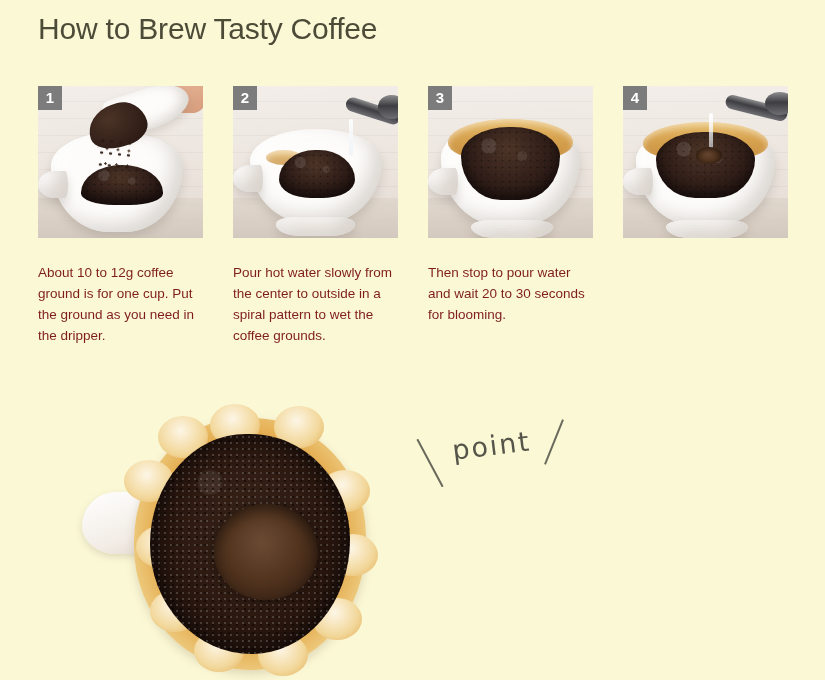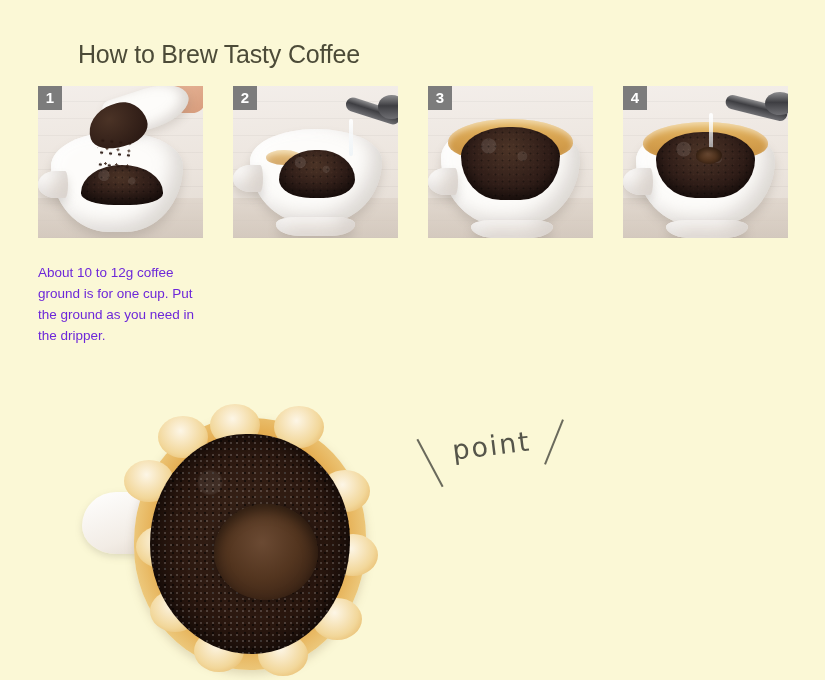--- a/index.html
+++ b/index.html
@@ -19,27 +19,26 @@
     position: relative;
     width: 825px;
     height: 680px;
     background: #fbf8d6;
   }
 
   
   .title {
     position: absolute;
     left: 38px;
-    top: 40px;
-    font-size: 25px;
+    top: 12px;
+    font-size: 30px;
     font-weight: 400;
     color: #4c4b38;
     letter-spacing: -0.2px;
     white-space: nowrap;
-    margin-left: 40px;
   }
 
   
   .steps {
     position: absolute;
     left: 38px;
     top: 86px;
     width: 752px;
     display: flex;
     gap: 30px;
@@ -66,21 +65,21 @@
     font-size: 15px;
     font-weight: 700;
     line-height: 24px;
     text-align: center;
     z-index: 5;
   }
   .caption {
     margin-top: 24px;
     font-size: 13.5px;
     line-height: 21px;
-    color: #6d28d9;
+    color: #7f1d1d;
   }
   .step-3 .caption, .step-4 .caption { }
 
   
   .scene {
     position: absolute;
     inset: 0;
   }
   .wood-bg {
     position: absolute;
@@ -373,35 +372,37 @@
           <div class="dripper dripper-handle" style="left:0%;top:52%;width:18%;height:18%;"></div>
           <div class="dripper dripper-base" style="left:26%;bottom:1%;width:48%;height:13%;"></div>
           <div class="filter-ring" style="left:20%;top:42%;width:22%;height:10%;border-radius:50%;opacity:.8;"></div>
           <div class="grounds" style="left:28%;top:42%;width:46%;height:32%;border-radius:48% 48% 42% 42% / 62% 62% 38% 38%;"></div>
           <div class="spout" style="left:68%;top:12%;width:34%;height:9%;transform:rotate(18deg);"></div>
           <div class="spout" style="left:88%;top:6%;width:16%;height:16%;border-radius:50%;"></div>
           <div class="water-stream" style="left:70%;top:22%;height:24%;"></div>
         </div>
         <div class="badge">2</div>
       </div>
+      <div class="caption">Pour hot water slowly from the center to outside in a spiral pattern to wet the coffee grounds.</div>
     </div>
 
     <div class="step step-3">
       <div class="photo">
         <div class="scene">
           <div class="wood-bg"></div>
           <div class="table-edge"></div>
           <div class="dripper dripper-cone" style="left:8%;top:24%;width:84%;height:68%;"></div>
           <div class="dripper dripper-handle" style="left:0%;top:54%;width:18%;height:18%;"></div>
           <div class="dripper dripper-base" style="left:26%;bottom:0%;width:50%;height:12%;"></div>
           <div class="filter-ring" style="left:12%;top:22%;width:76%;height:26%;border-radius:50% 50% 30% 30% / 60% 60% 40% 40%;"></div>
           <div class="grounds" style="left:20%;top:27%;width:60%;height:48%;border-radius:48% 48% 40% 40% / 40% 40% 60% 60%;"></div>
         </div>
         <div class="badge">3</div>
       </div>
+      <div class="caption">Then stop to pour water and wait 20 to 30 seconds for blooming.</div>
     </div>
 
     <div class="step step-4">
       <div class="photo">
         <div class="scene">
           <div class="wood-bg"></div>
           <div class="table-edge"></div>
           <div class="dripper dripper-cone" style="left:8%;top:26%;width:84%;height:66%;"></div>
           <div class="dripper dripper-handle" style="left:0%;top:54%;width:18%;height:18%;"></div>
           <div class="dripper dripper-base" style="left:26%;bottom:0%;width:50%;height:12%;"></div>

